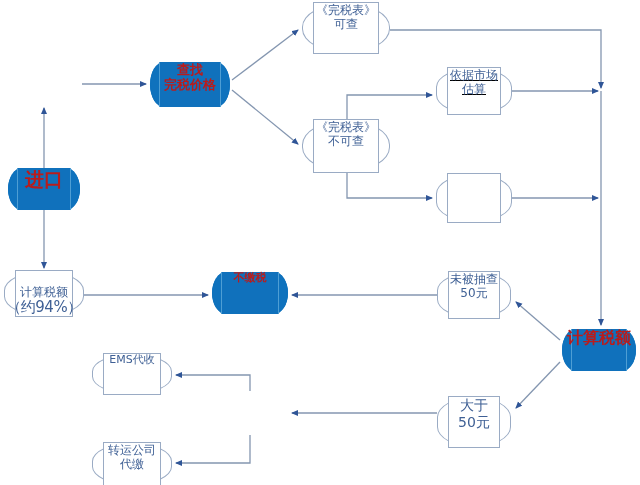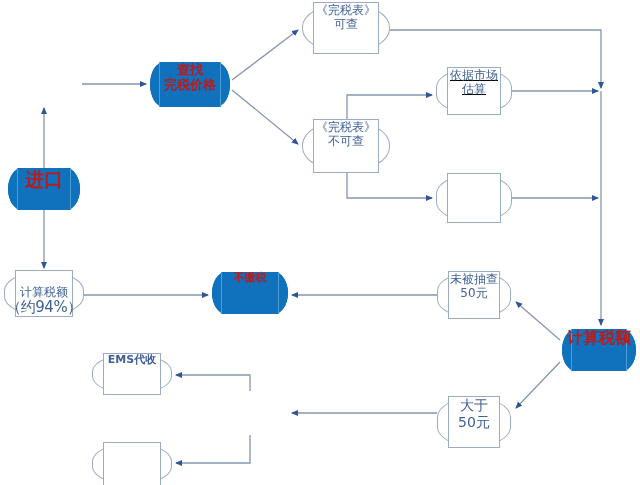--- a/index.html
+++ b/index.html
@@ -171,24 +171,26 @@
 50元</span>
   </div>
 
   <div class="node blue" style="left:212px;top:272px;width:76px;height:42px;font-size:11px;">
     <span class="body"></span>
     <span class="inner"></span>
     <span class="lbl">不缴税</span>
   </div>
 
 
-  <div class="node white" style="left:92px;top:354px;width:80px;height:40px;font-size:11px;font-weight:bold;">
+  <div class="node white" style="left:92px;top:354px;width:80px;height:40px;font-size:11px;">
     <span class="body"></span>
     <span class="inner"></span>
     <span class="lbl">EMS代收</span>
   </div>
 
   <div class="node white" style="left:92px;top:443px;width:80px;height:42px;font-size:12px;">
     <span class="body"></span>
     <span class="inner"></span>
+    <span class="lbl">转运公司
+代缴</span>
   </div>
 
 </div>
 
 </body></html>

